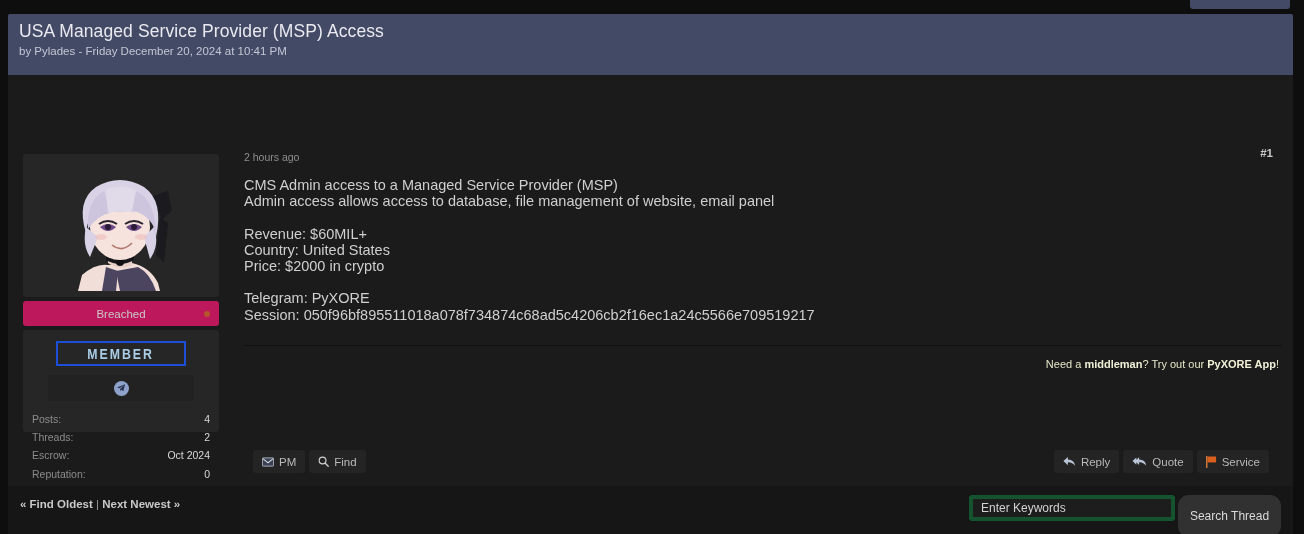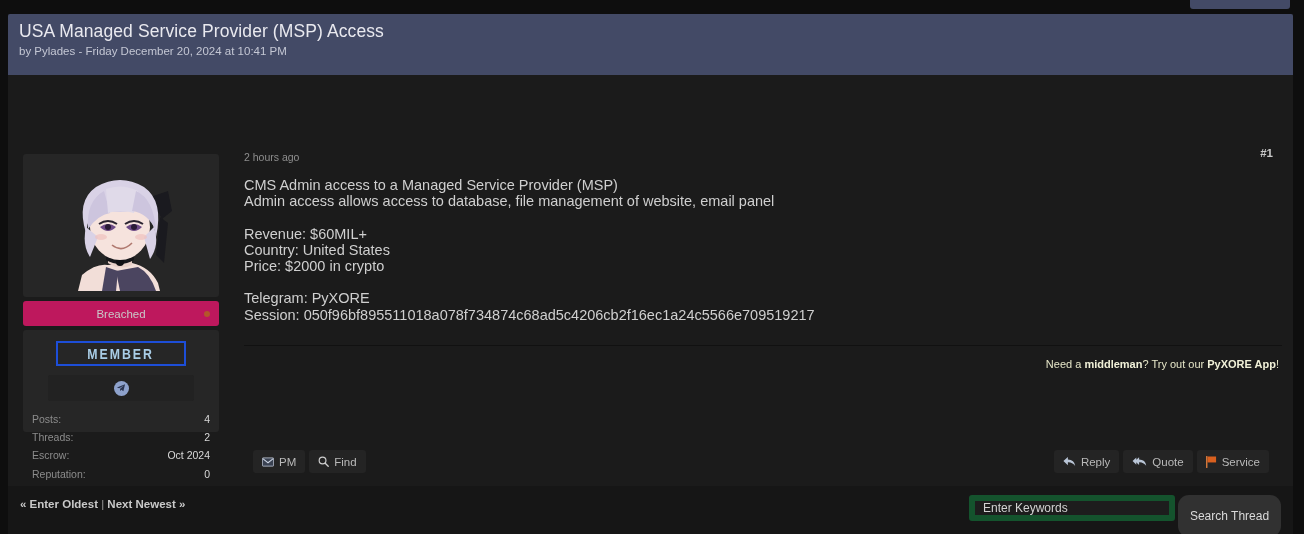--- a/index.html
+++ b/index.html
@@ -261,21 +261,21 @@
   #nav-links .sep { font-weight: normal; color: #9a9a9a; }
   #search-area {
     position: absolute;
     right: 12px; top: 9px;
     display: flex;
     gap: 3px;
   }
   #search-input {
     width: 206px; height: 26px;
     background: #1d1d1d;
-    border: 6px solid #14532d;
+    border: 4px solid #14532d;
     border-radius: 3px;
     color: #d6d6d6;
     font-size: 12px;
     font-family: "Liberation Sans", sans-serif;
     padding: 0 8px;
     outline: none;
   }
   #search-input::placeholder { color: #d2d2d2; }
   #search-button {
     width: 103px; height: 42px;
@@ -457,21 +457,21 @@
             </span>
             <span>Service</span>
           </div>
         </div>
       </div>
     </div>
   </div>
 
   <div id="bottom-bar">
     <div id="nav-links">
-      <span>« Enter Oldest</span><span class="sep"> | </span><span>Next Newest »</span>
+      <span>« Find Oldest</span><span class="sep"> | </span><span>Next Newest »</span>
     </div>
     <div id="search-area">
       <input id="search-input" type="text" placeholder="Enter Keywords" style="">
       <button id="search-button">Search Thread</button>
     </div>
   </div>
 
 </div>
 
 </body></html>

